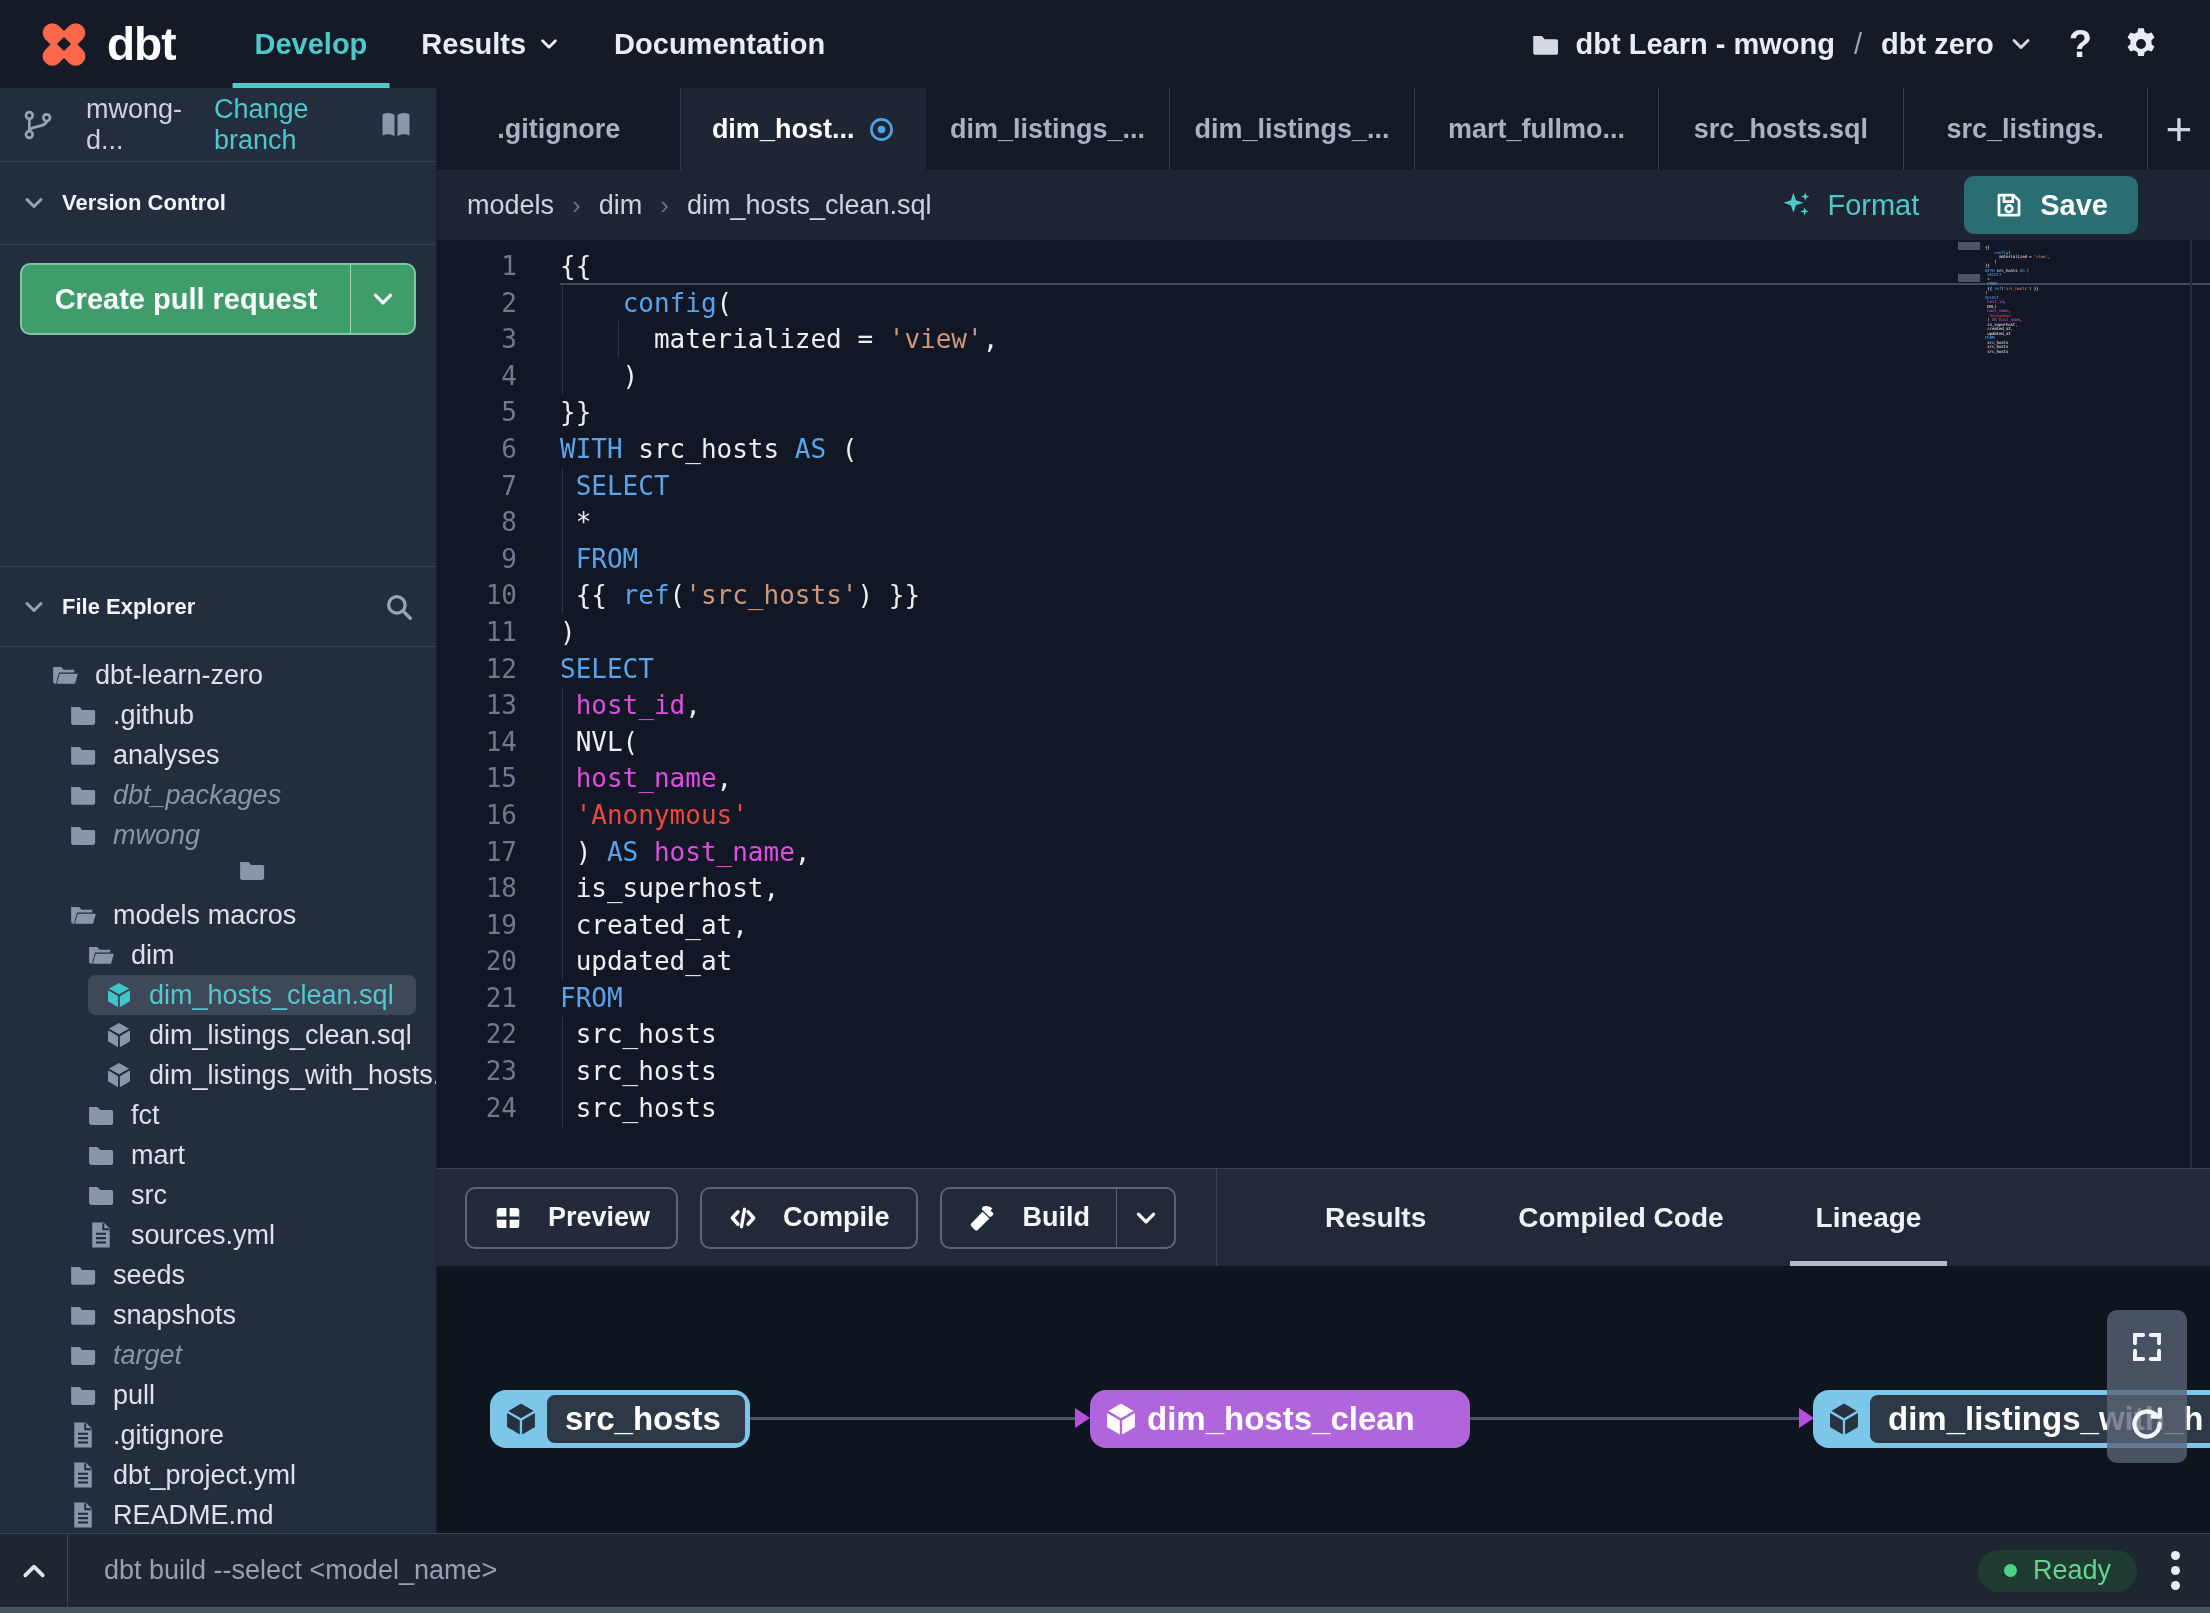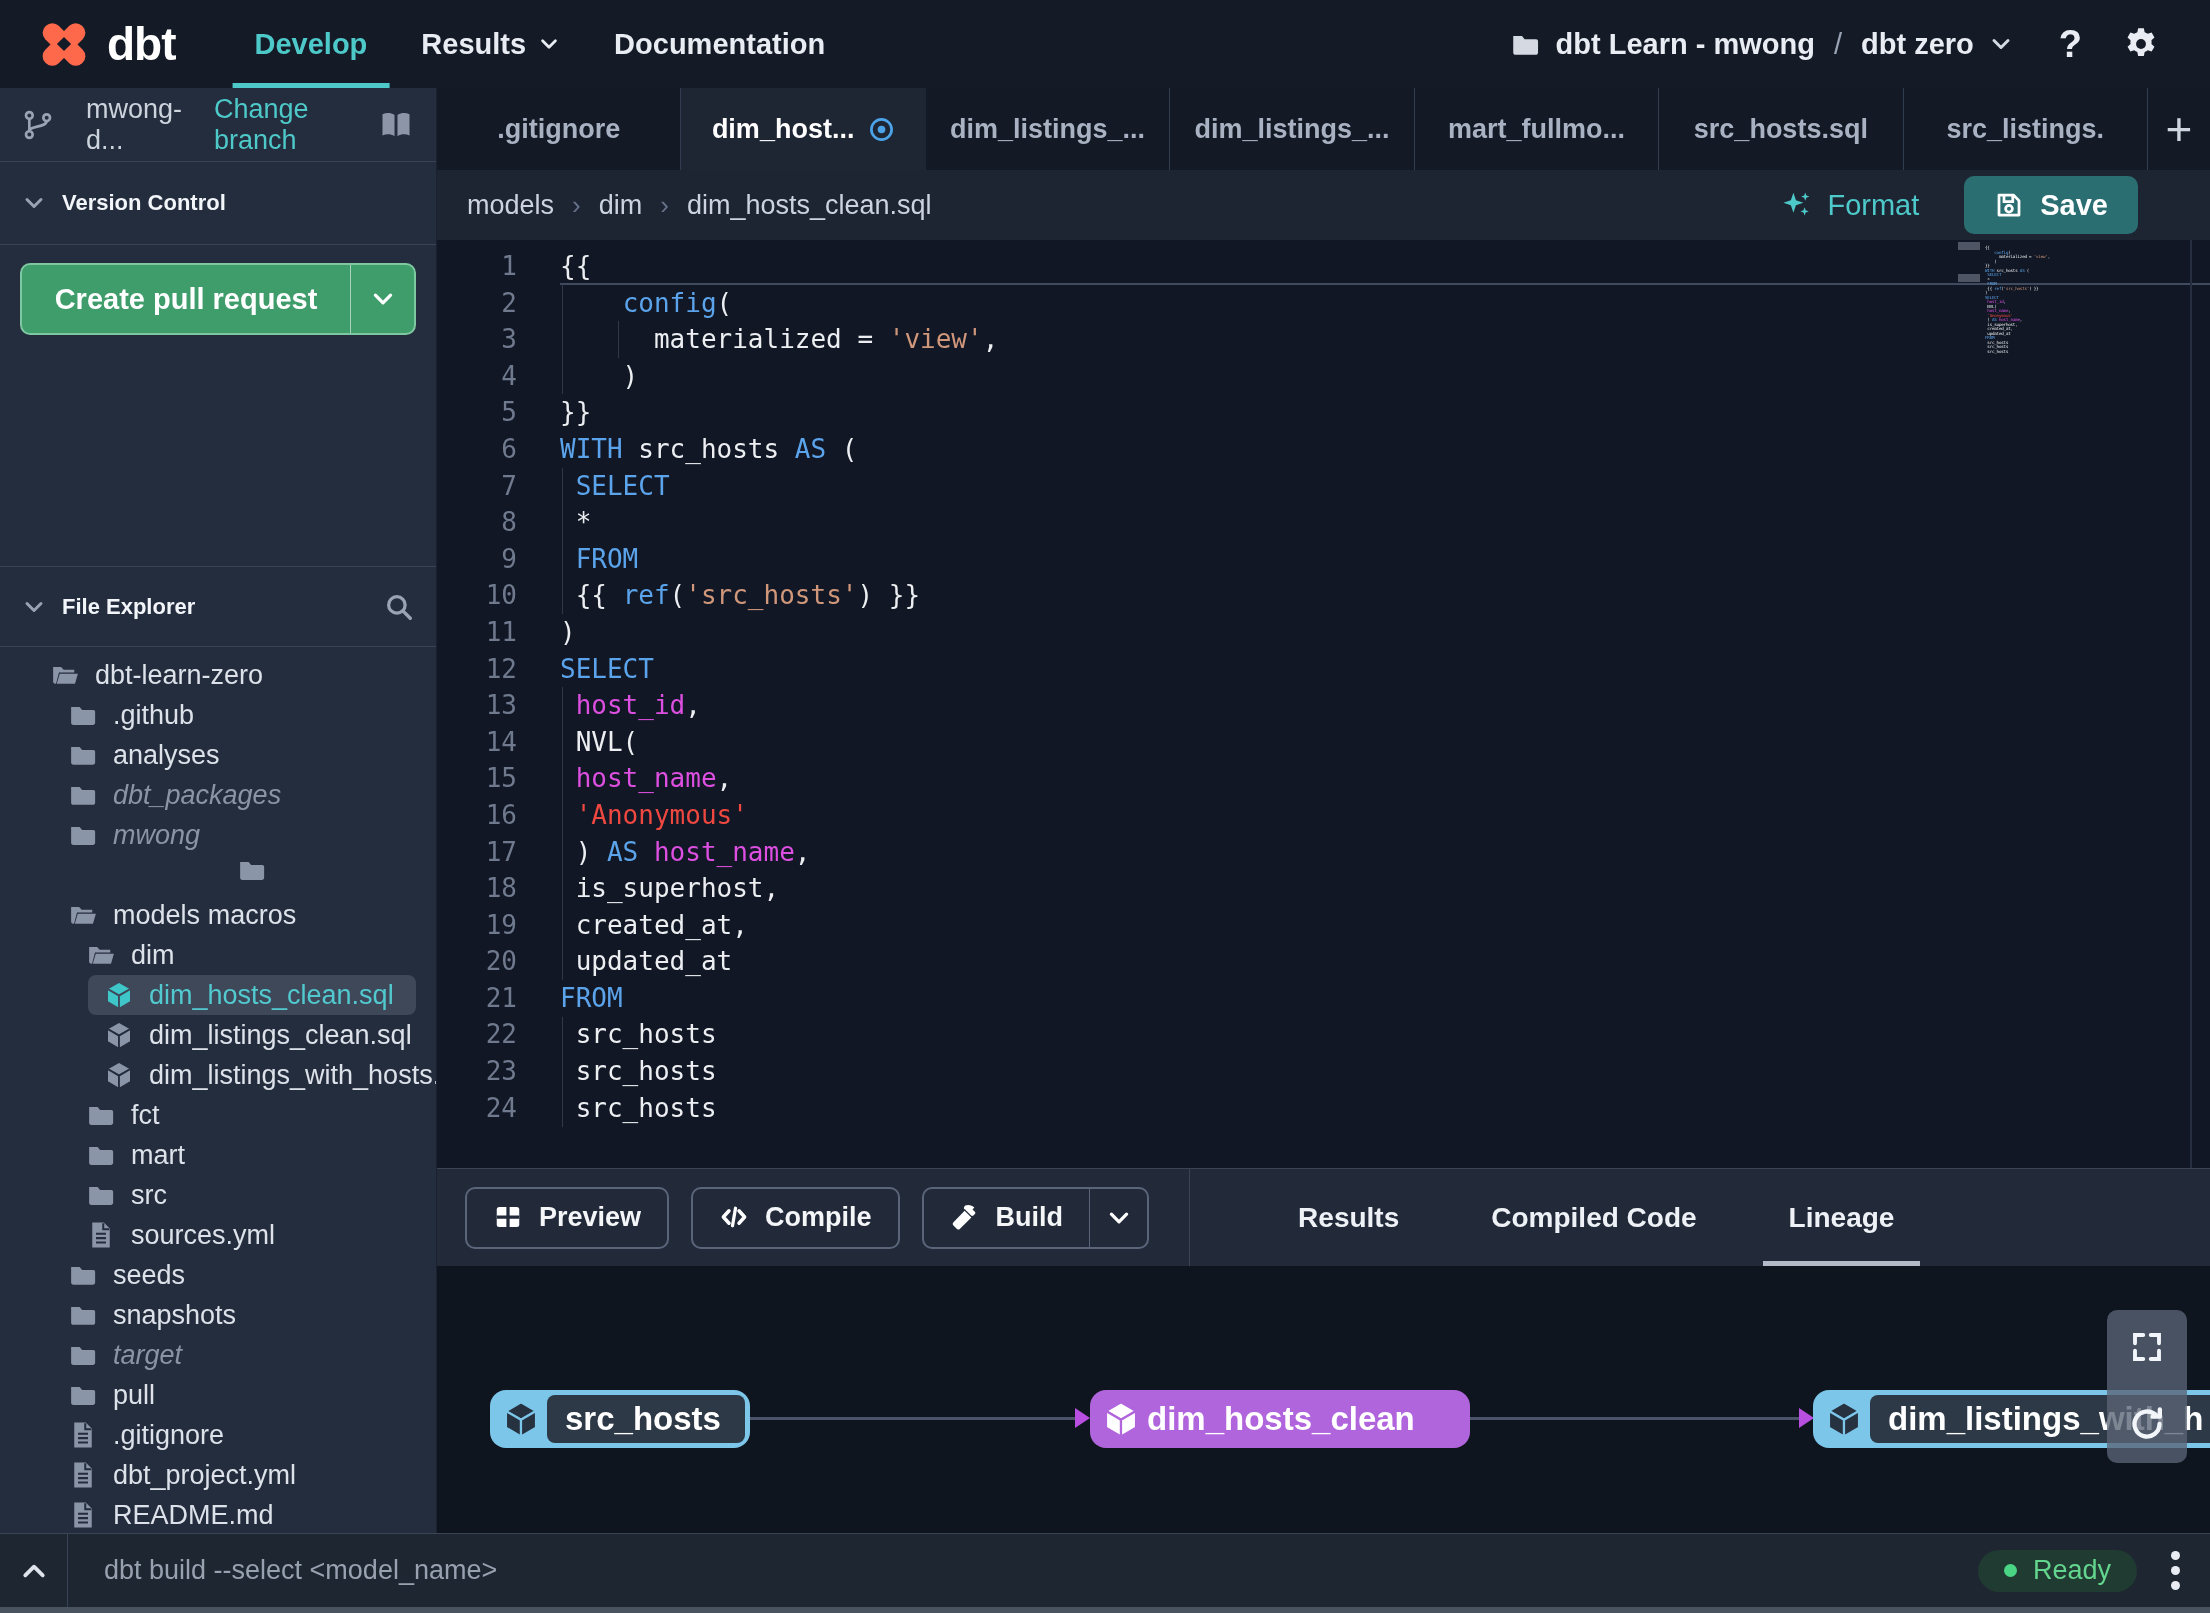--- a/index.html
+++ b/index.html
@@ -26,21 +26,21 @@
   .logo .bar.a{transform:rotate(45deg);}
   .logo .bar.b{transform:rotate(-45deg);}
   .logo .core{position:absolute;left:24px;top:24px;width:10px;height:10px;background:#141b27;transform:rotate(45deg);}
   .brand-txt{color:#fff;font-size:46px;font-weight:700;letter-spacing:-1px;}
   .navitems{display:flex;height:100%;margin-left:52px;}
   .navitem{position:relative;display:flex;align-items:center;gap:12px;padding:0 27px;height:100%;
     color:#e9edf3;font-size:29px;font-weight:700;cursor:pointer;}
   .navitem.active{color:var(--teal);}
   .navitem.active::after{content:"";position:absolute;left:50%;transform:translateX(-50%);bottom:0;
     width:calc(100% - 10px);height:5px;background:var(--teal);}
-  .nav-right{margin-left:auto;margin-right:50px;display:flex;align-items:center;gap:18px;color:#e9edf3;justify-content:center;}
+  .nav-right{margin-left:auto;margin-right:50px;display:flex;align-items:center;gap:8px;color:#e9edf3;justify-content:center;}
   .proj{display:flex;align-items:center;gap:15px;font-size:29px;font-weight:700;cursor:pointer;}
   .proj .sep{color:#9aa3b4;font-weight:400;padding:0 4px;}
   .help{font-size:38px;font-weight:800;margin-left:28px;cursor:pointer;}
   .gearbtn{margin-left:22px;cursor:pointer;display:flex;}
 
   
   .workspace{display:flex;height:1445px;}
   .sidebar{width:437px;flex:0 0 437px;background:var(--side-bg);display:flex;flex-direction:column;border-right:1px solid #1a2230;}
   .editor-col{flex:1;display:flex;flex-direction:column;min-width:0;}
 
@@ -96,21 +96,21 @@
   .iguide{position:absolute;width:1px;background:#2e3848;}
   .vline{position:absolute;top:0;bottom:0;width:2px;background:#262f40;left:1753px;}
   .minimap{position:absolute;left:1548px;top:6px;width:62px;}
   .minimap pre{font-family:"DejaVu Sans Mono",monospace;font-size:4.2px;line-height:4.5px;white-space:pre;letter-spacing:-0.2px;}
   .mmark{position:absolute;width:22px;height:8px;background:#4e5665;left:1521px;}
 
   
   .runbar{height:98px;background:var(--runbar-bg);border-top:1px solid #3a4456;display:flex;align-items:center;padding-left:28px;}
   .rbtn{display:flex;align-items:center;height:62px;border:2px solid #5b657a;border-radius:10px;background:transparent;
     color:#f4f6f8;font-size:27px;font-weight:600;cursor:pointer;margin-right:22px;padding:0;}
-  .rbtn .blab{display:flex;align-items:flex-start;gap:16px;padding:0 26px;}
+  .rbtn .blab{display:flex;align-items:flex-end;gap:25px;padding:0 26px;}
   .rbtn .bcaret{display:flex;align-items:center;justify-content:center;width:58px;height:100%;border-left:1px solid #5b657a;}
   .run-div{width:1px;height:98px;background:#3a4456;margin-left:18px;}
   .rtabs{display:flex;align-items:stretch;height:100%;margin-left:62px;gap:0;}
   .rtab{position:relative;display:flex;align-items:center;padding:0 46px;color:#eef1f5;font-size:28px;font-weight:600;cursor:pointer;}
   .rtab.active::after{content:"";position:absolute;bottom:0;left:20px;right:20px;height:5px;background:#b3bbc9;}
 
   
   .lineage{position:relative;height:267px;background:var(--lineage-bg);overflow:hidden;}
   .lnode{position:absolute;top:124px;height:58px;display:flex;align-items:stretch;border-radius:16px;cursor:pointer;}
   .lnode .nicon{display:flex;align-items:center;justify-content:center;width:52px;}

